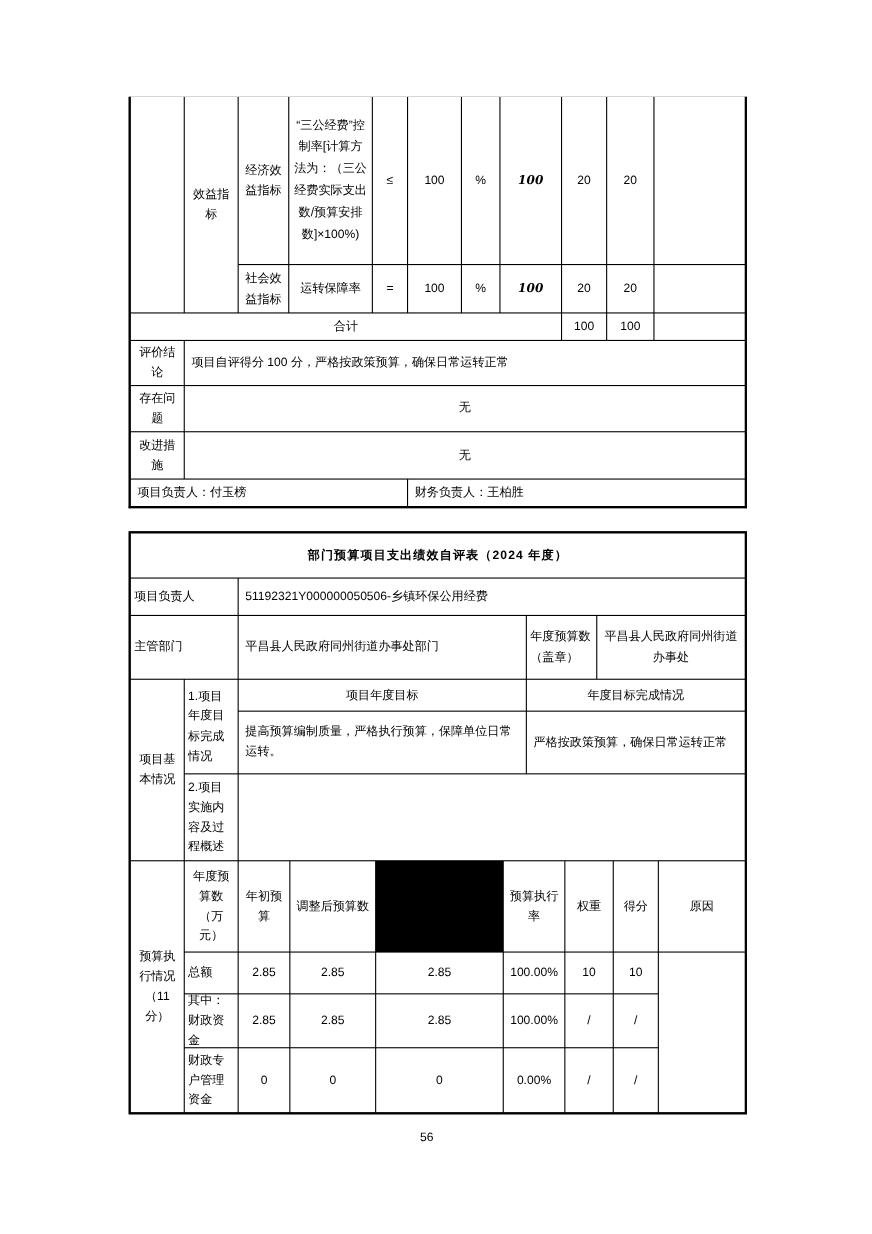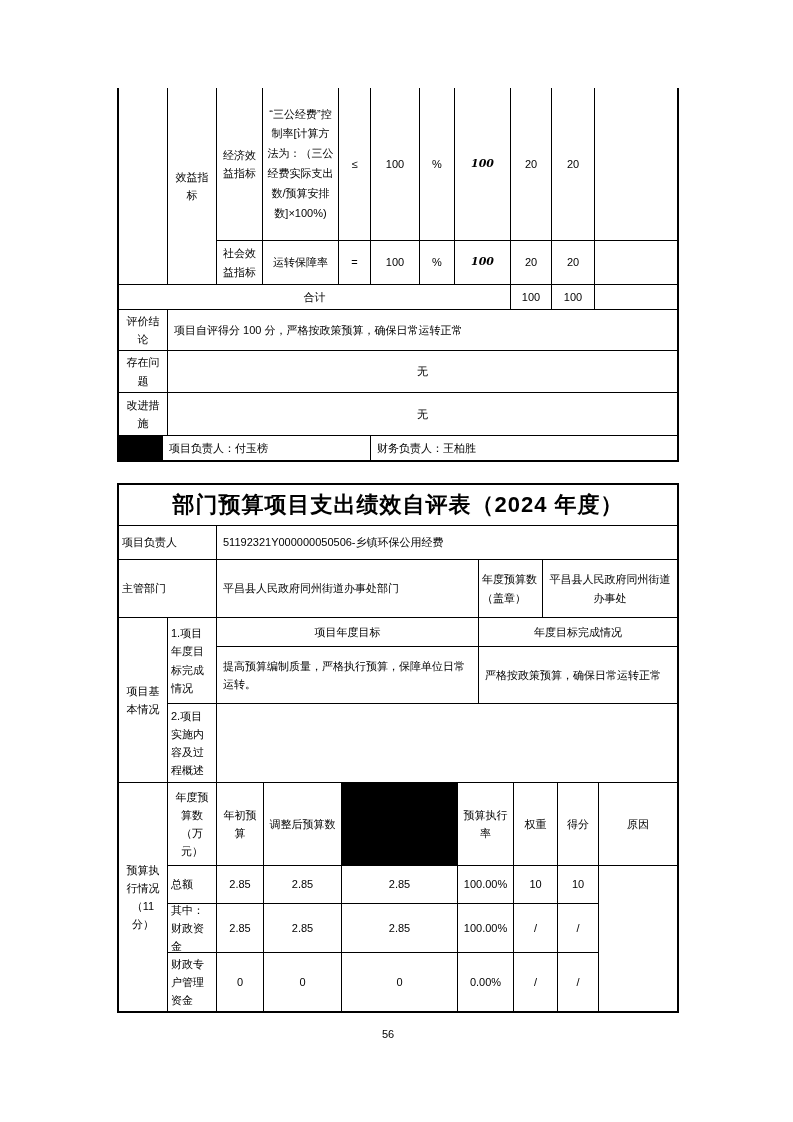--- a/index.html
+++ b/index.html
@@ -38,21 +38,21 @@
     text-align:center;
     font-size:11px;
     line-height:1.65;
     padding:2px 3px;
     box-sizing:border-box;
     word-break:break-all;
     overflow:hidden;
   }
   .left{justify-content:flex-start;text-align:left;padding-left:6px;}
   .tight-left{justify-content:flex-start;text-align:left;padding-left:3px;}
-  .title-cell{font-size:22px;font-weight:bold;letter-spacing:1px;}
+  .title-cell{font-size:11px;font-weight:bold;letter-spacing:1px;}
   .ital{
     font-family:"DejaVu Serif","Liberation Serif",serif;
     font-style:italic;font-weight:600;
   }
   .tall{line-height:1.8;}
   .pagenum{
     position:absolute;left:0;right:17px;top:1028px;
     text-align:center;font-size:11px;
   }
 </style>
@@ -93,41 +93,41 @@
 
     <div class="cell" style="grid-column:1;grid-row:4;">评价结论</div>
     <div class="cell left" style="grid-column:2/12;grid-row:4;">项目自评得分 100 分，严格按政策预算，确保日常运转正常</div>
 
     <div class="cell" style="grid-column:1;grid-row:5;">存在问题</div>
     <div class="cell" style="grid-column:2/12;grid-row:5;">无</div>
 
     <div class="cell" style="grid-column:1;grid-row:6;">改进措施</div>
     <div class="cell" style="grid-column:2/12;grid-row:6;">无</div>
 
-    <div class="cell left" style="grid-column:1/6;grid-row:7;margin-left:44px;">项目负责人：付玉榜</div>
+    <div class="cell left" style="grid-column:1/6;grid-row:7;">项目负责人：付玉榜</div>
     <div class="cell left" style="grid-column:6/12;grid-row:7;">财务负责人：王柏胜</div>
   </div>
 
   <div id="t2" class="grid">
 
     <div class="cell title-cell" style="grid-column:1/12;grid-row:1;">部门预算项目支出绩效自评表（2024 年度）</div>
 
     <div class="cell tight-left" style="grid-column:1/3;grid-row:2;">项目负责人</div>
     <div class="cell left" style="grid-column:3/12;grid-row:2;">51192321Y000000050506-乡镇环保公用经费</div>
 
     <div class="cell tight-left" style="grid-column:1/3;grid-row:3;">主管部门</div>
     <div class="cell left" style="grid-column:3/7;grid-row:3;">平昌县人民政府同州街道办事处部门</div>
     <div class="cell tight-left" style="grid-column:7/9;grid-row:3;">年度预算数（盖章）</div>
     <div class="cell" style="grid-column:9/12;grid-row:3;">平昌县人民政府同州街道办事处</div>
 
     <div class="cell" style="grid-column:1;grid-row:4/7;">项目基本情况</div>
     <div class="cell tight-left" style="grid-column:2;grid-row:4/6;">1.项目年度目标完成情况</div>
     <div class="cell" style="grid-column:3/7;grid-row:4;">项目年度目标</div>
     <div class="cell" style="grid-column:7/12;grid-row:4;">年度目标完成情况</div>
-    <div class="cell left" style="grid-column:3/7;grid-row:5;">提高预算编制质量，严格执行预算，保障单位日常运转。</div>
+    <div class="cell left" style="grid-column:3/7;grid-row:5;font-family:Liberation Mono, monospace;">提高预算编制质量，严格执行预算，保障单位日常运转。</div>
     <div class="cell left" style="grid-column:7/12;grid-row:5;">严格按政策预算，确保日常运转正常</div>
     <div class="cell tight-left" style="grid-column:2;grid-row:6;">2.项目实施内容及过程概述</div>
     <div class="cell" style="grid-column:3/12;grid-row:6;"></div>
 
     <div class="cell" style="grid-column:1;grid-row:7/11;">预算执行情况（11 分）</div>
 
     <div class="cell" style="grid-column:2;grid-row:7;">年度预算数（万元）</div>
     <div class="cell" style="grid-column:3;grid-row:7;">年初预算</div>
     <div class="cell" style="grid-column:4;grid-row:7;">调整后预算数</div>
     <div class="cell" style="grid-column:6/8;grid-row:7;">预算执行率</div>

